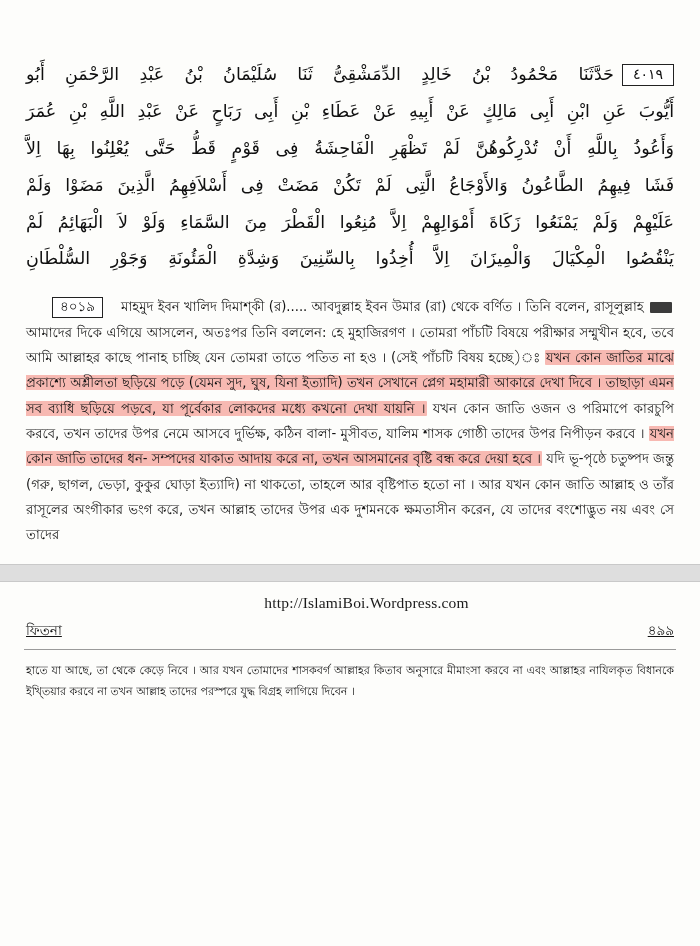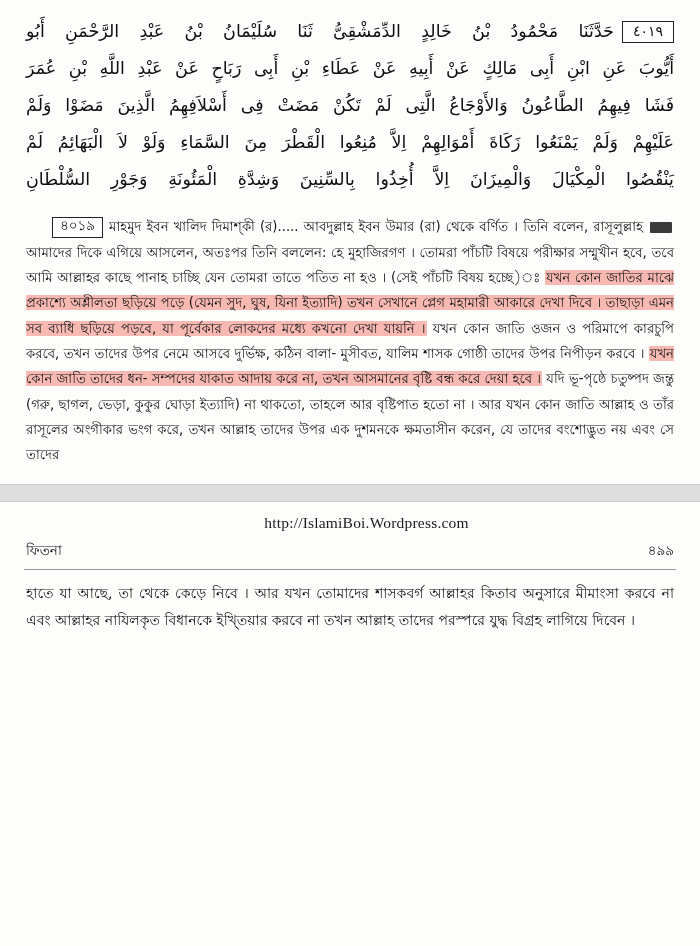--- a/index.html
+++ b/index.html
@@ -46,38 +46,39 @@
     text-align-last: justify;
     color: #0f0f0f;
     letter-spacing: 0px;
     word-spacing: 2px;
     margin: 0 0 1px 0;
     white-space: nowrap;
     direction: rtl;
   }
   .arabic-line.first {
     text-align-last: justify;
+    margin-top: 43px;
   }
   .arabic-line.last {
     text-align-last: center;
   }
 
   
   .bangla-block {
     padding: 10px 26px 10px 26px;
     direction: ltr;
   }
   .bn-number-box {
     display: inline-block;
     border: 1.3px solid #222;
     padding: 0px 7px 1px 7px;
-    font-family: Liberation Mono, monospace;
+    font-family: Liberation Sans, sans-serif;
     font-size: 13.5px;
     line-height: 1.35;
-    margin-right: 6px;
+    margin-right: 18px;
     vertical-align: middle;
     background: #fff;
   }
   .bn-para {
     font-family: "DejaVu Sans", "Liberation Sans", sans-serif;
     font-size: 13.2px;
     line-height: 1.92;
     text-align: justify;
     color: #121212;
     margin: 0;
@@ -120,43 +121,45 @@
     margin-left: 33px;
   }
   .footer-row {
     display: flex;
     justify-content: space-between;
     align-items: baseline;
     padding: 2px 26px 4px 26px;
     font-family: "DejaVu Sans", sans-serif;
     font-size: 13.5px;
     color: #111;
+    text-decoration: underline;
   }
   .footer-rule {
     border-bottom: 1px solid #9a9a9a;
     margin: 2px 24px 0 24px;
   }
   .bottom-block {
     padding: 10px 26px 0 26px;
   }
   .bottom-block .bn-para {
-    font-size: 14px;
+    font-size: 11px;
     line-height: 1.95;
   }
 </style>
 </head>
 <body>
 
 <div class="page">
 
   <div class="arabic-block">
     <div class="arabic-line first">
       <span class="hadith-number-box">٤٠١٩</span><span>حَدَّثَنَا مَحْمُودُ بْنُ خَالِدٍ الدِّمَشْقِىُّ ثَنَا سُلَيْمَانُ بْنُ عَبْدِ الرَّحْمَنِ أَبُو</span>
     </div>
     <div class="arabic-line">أَيُّوبَ عَنِ ابْنِ أَبِى مَالِكٍ عَنْ أَبِيهِ عَنْ عَطَاءِ بْنِ أَبِى رَبَاحٍ عَنْ عَبْدِ اللَّهِ بْنِ عُمَرَ</div>
+    <div class="arabic-line">وَأَعُوذُ بِاللَّهِ أَنْ تُدْرِكُوهُنَّ لَمْ تَظْهَرِ الْفَاحِشَةُ فِى قَوْمٍ قَطُّ حَتَّى يُعْلِنُوا بِهَا اِلاَّ</div>
     <div class="arabic-line">فَشَا فِيهِمُ الطَّاعُونُ وَالأَوْجَاعُ الَّتِى لَمْ تَكُنْ مَضَتْ فِى أَسْلاَفِهِمُ الَّذِينَ مَضَوْا وَلَمْ</div>
     <div class="arabic-line">عَلَيْهِمْ وَلَمْ يَمْنَعُوا زَكَاةَ أَمْوَالِهِمْ اِلاَّ مُنِعُوا الْقَطْرَ مِنَ السَّمَاءِ وَلَوْ لاَ الْبَهَائِمُ لَمْ</div>
     <div class="arabic-line">يَنْقُصُوا الْمِكْيَالَ وَالْمِيزَانَ اِلاَّ أُخِذُوا بِالسِّنِينَ وَشِدَّةِ الْمَئُونَةِ وَجَوْرِ السُّلْطَانِ</div>
   </div>
 
   <div class="bangla-block">
     <p class="bn-para"><span class="indent"></span><span class="bn-number-box">৪০১৯</span><span id="bn-body"><span>মাহমুদ ইবন খালিদ দিমাশ্কী (র)..... আবদুল্লাহ ইবন উমার (রা) থেকে বর্ণিত । তিনি বলেন, রাসূলুল্লাহ </span><span class="prophet-mark"></span><span> আমাদের দিকে এগিয়ে আসলেন, অতঃপর তিনি বললেন: হে মুহাজিরগণ । তোমরা পাঁচটি বিষয়ে পরীক্ষার সম্মুখীন হবে, তবে আমি আল্লাহর কাছে পানাহ চাচ্ছি যেন তোমরা তাতে পতিত না হও । (সেই পাঁচটি বিষয় হচ্ছে)ঃ </span><span class="hl">যখন কোন জাতির মাঝে প্রকাশ্যে অশ্লীলতা ছড়িয়ে পড়ে (যেমন সুদ, ঘুষ, যিনা ইত্যাদি) তখন সেখানে প্লেগ মহামারী আকারে দেখা দিবে । তাছাড়া এমন সব ব্যাধি ছড়িয়ে পড়বে, যা পূর্বেকার লোকদের মধ্যে কখনো দেখা যায়নি ।</span><span> যখন কোন জাতি ওজন ও পরিমাপে কারচুপি করবে, তখন তাদের উপর নেমে আসবে দুর্ভিক্ষ, কঠিন বালা- মুসীবত, যালিম শাসক গোষ্ঠী তাদের উপর নিপীড়ন করবে । </span><span class="hl">যখন কোন জাতি তাদের ধন- সম্পদের যাকাত আদায় করে না, তখন আসমানের বৃষ্টি বন্ধ করে দেয়া হবে ।</span><span> যদি ভূ-পৃষ্ঠে চতুষ্পদ জন্তু (গরু, ছাগল, ভেড়া, কুকুর ঘোড়া ইত্যাদি) না থাকতো, তাহলে আর বৃষ্টিপাত হতো না ।  আর যখন কোন জাতি আল্লাহ ও  তাঁর রাসূলের অংগীকার ভংগ করে, তখন আল্লাহ তাদের উপর এক  দুশমনকে  ক্ষমতাসীন করেন,  যে তাদের  বংশোদ্ভুত  নয় এবং সে তাদের</span></span></p>
   </div>
 
   <div class="gray-gap"></div>

